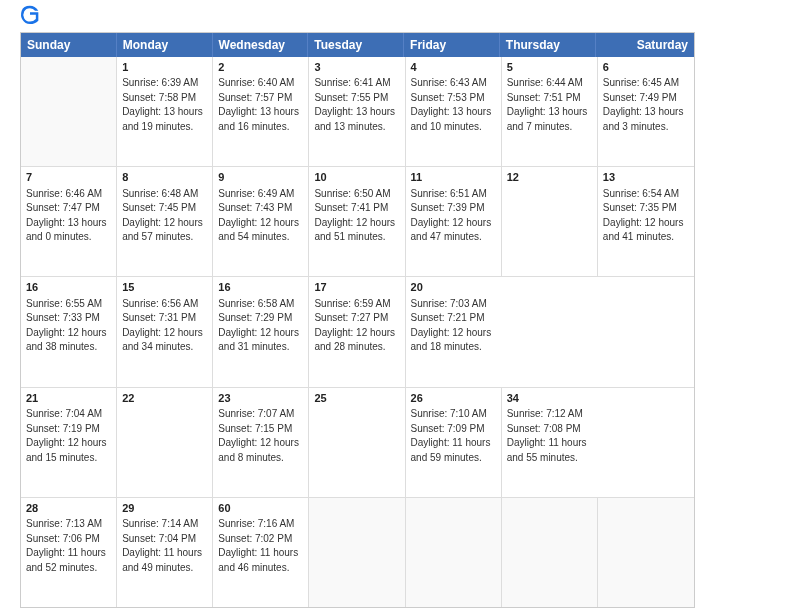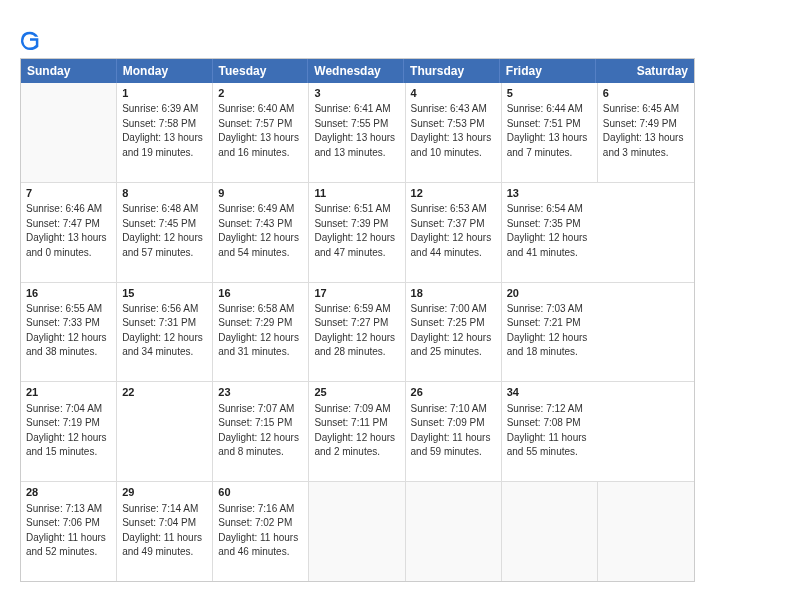--- a/index.html
+++ b/index.html
@@ -6,21 +6,21 @@
     body {
       width: 792px;
       height: 612px;
       font-family: Arial, sans-serif;
       background: #fff;
       overflow: hidden;
     }
     .page {
       width: 715px;
       height: 612px;
-      padding: 30px 20px;
+      padding: 4px 20px;
       display: flex;
       flex-direction: column;
     }
     .header {
       display: flex;
       justify-content: space-between;
       align-items: flex-start;
       margin-bottom: 8px;
     }
     .logo {
@@ -125,24 +125,24 @@
     <div class="title-block">
       <div class="month-title"></div>
       <div class="location"></div>
     </div>
   </div>
 
   <div class="calendar">
     <div class="cal-header-row">
     <div class="cal-header-cell">Sunday</div>
         <div class="cal-header-cell">Monday</div>
+        <div class="cal-header-cell">Wednesday</div>
         <div class="cal-header-cell">Tuesday</div>
-        <div class="cal-header-cell">Wednesday</div>
+        <div class="cal-header-cell">Friday</div>
         <div class="cal-header-cell">Thursday</div>
-        <div class="cal-header-cell">Friday</div>
         <div class="cal-header-cell">Saturday</div>
       </div>
     <div class="cal-body">
     <div class="cal-row">
           <div class="cal-cell empty"></div>
           <div class="cal-cell">
             <span class="day-num">1</span>
             <div class="cell-text">Sunrise: 6:39 AM<br>Sunset: 7:58 PM<br>Daylight: 13 hours and 19 minutes.</div>
           </div>
           <div class="cal-cell">
@@ -173,26 +173,29 @@
           </div>
           <div class="cal-cell">
             <span class="day-num">8</span>
             <div class="cell-text">Sunrise: 6:48 AM<br>Sunset: 7:45 PM<br>Daylight: 12 hours and 57 minutes.</div>
           </div>
           <div class="cal-cell">
             <span class="day-num">9</span>
             <div class="cell-text">Sunrise: 6:49 AM<br>Sunset: 7:43 PM<br>Daylight: 12 hours and 54 minutes.</div>
           </div>
           <div class="cal-cell">
+            <span class="day-num">10</span>
+            <div class="cell-text">Sunrise: 6:50 AM<br>Sunset: 7:41 PM<br>Daylight: 12 hours and 51 minutes.</div>
+          </div>
+          <div class="cal-cell">
             <span class="day-num">11</span>
             <div class="cell-text">Sunrise: 6:51 AM<br>Sunset: 7:39 PM<br>Daylight: 12 hours and 47 minutes.</div>
           </div>
           <div class="cal-cell">
             <span class="day-num">12</span>
-            <div class="cell-text">Sunrise: 6:53 AM<br>Sunset: 7:37 PM<br>Daylight: 12 hours and 44 minutes.</div>
           </div>
           <div class="cal-cell">
             <span class="day-num">13</span>
             <div class="cell-text">Sunrise: 6:54 AM<br>Sunset: 7:35 PM<br>Daylight: 12 hours and 41 minutes.</div>
           </div>
         </div>
         <div class="cal-row">
           <div class="cal-cell">
             <span class="day-num">16</span>
             <div class="cell-text">Sunrise: 6:55 AM<br>Sunset: 7:33 PM<br>Daylight: 12 hours and 38 minutes.</div>
@@ -203,43 +206,38 @@
           </div>
           <div class="cal-cell">
             <span class="day-num">16</span>
             <div class="cell-text">Sunrise: 6:58 AM<br>Sunset: 7:29 PM<br>Daylight: 12 hours and 31 minutes.</div>
           </div>
           <div class="cal-cell">
             <span class="day-num">17</span>
             <div class="cell-text">Sunrise: 6:59 AM<br>Sunset: 7:27 PM<br>Daylight: 12 hours and 28 minutes.</div>
           </div>
           <div class="cal-cell">
-            <span class="day-num">18</span>
-            <div class="cell-text">Sunrise: 7:00 AM<br>Sunset: 7:25 PM<br>Daylight: 12 hours and 25 minutes.</div>
-          </div>
-          <div class="cal-cell">
             <span class="day-num">20</span>
             <div class="cell-text">Sunrise: 7:03 AM<br>Sunset: 7:21 PM<br>Daylight: 12 hours and 18 minutes.</div>
           </div>
         </div>
         <div class="cal-row">
           <div class="cal-cell">
             <span class="day-num">21</span>
             <div class="cell-text">Sunrise: 7:04 AM<br>Sunset: 7:19 PM<br>Daylight: 12 hours and 15 minutes.</div>
           </div>
           <div class="cal-cell">
             <span class="day-num">22</span>
           </div>
           <div class="cal-cell">
             <span class="day-num">23</span>
             <div class="cell-text">Sunrise: 7:07 AM<br>Sunset: 7:15 PM<br>Daylight: 12 hours and 8 minutes.</div>
           </div>
           <div class="cal-cell">
             <span class="day-num">25</span>
-            <div class="cell-text">Sunrise: 7:09 AM<br>Sunset: 7:11 PM<br>Daylight: 12 hours and 2 minutes.</div>
           </div>
           <div class="cal-cell">
             <span class="day-num">26</span>
             <div class="cell-text">Sunrise: 7:10 AM<br>Sunset: 7:09 PM<br>Daylight: 11 hours and 59 minutes.</div>
           </div>
           <div class="cal-cell">
             <span class="day-num">34</span>
             <div class="cell-text">Sunrise: 7:12 AM<br>Sunset: 7:08 PM<br>Daylight: 11 hours and 55 minutes.</div>
           </div>
         </div>

